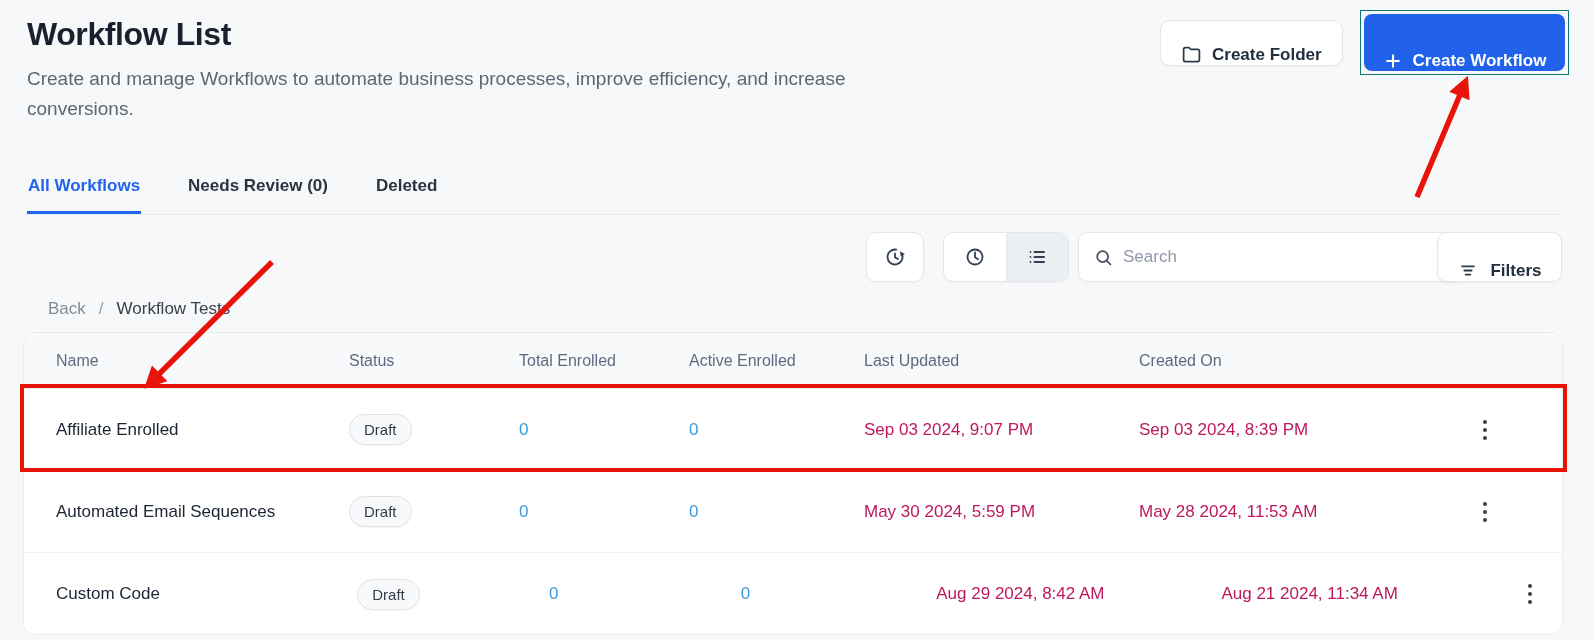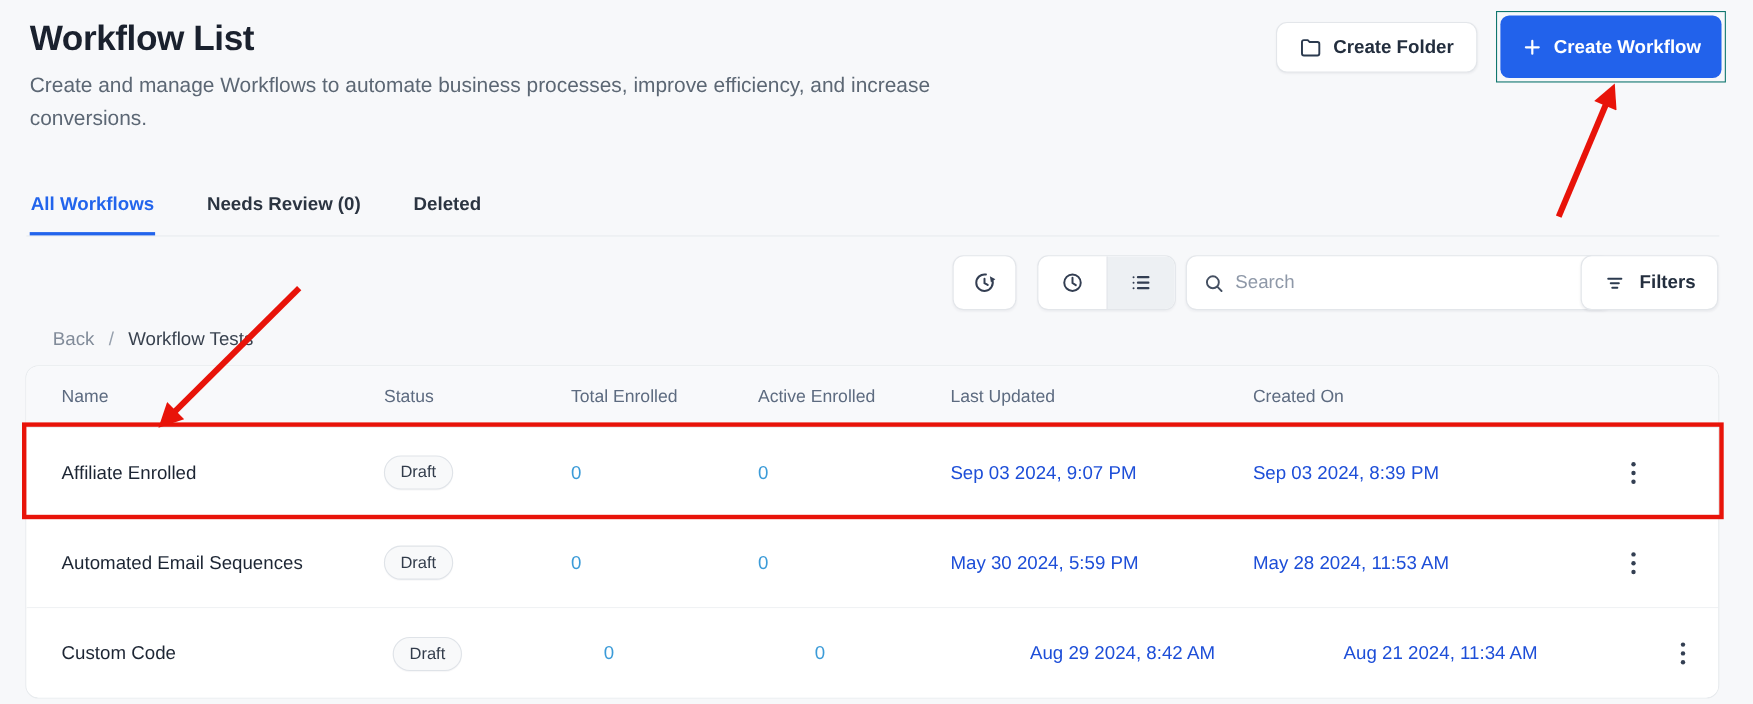--- a/index.html
+++ b/index.html
@@ -4,21 +4,21 @@
 <style>
   * { margin:0; padding:0; box-sizing:border-box; }
   html,body { width:1594px; height:640px; }
   body { font-family:"Liberation Sans", sans-serif; background:#f7f8fa; position:relative; overflow:hidden; }
   .abs { position:absolute; }
 
   
   .page-title { left:27px; top:16px; font-size:32px; font-weight:700; color:#1a212e; letter-spacing:-0.4px; }
   .page-subtitle { left:27px; top:64px; width:930px; font-size:19px; line-height:30px; color:#5c6774; }
 
-  .btn { display:flex; align-items:center; justify-content:center; gap:10px; border-radius:10px; cursor:pointer; font-weight:700; font-size:17px; }
+  .btn { display:flex; align-items:flex-end; justify-content:center; gap:10px; border-radius:10px; cursor:pointer; font-weight:700; font-size:17px; }
   .btn-secondary { background:#ffffff; border:1px solid #e3e6ea; color:#232e3e; box-shadow:0 1px 2px rgba(16,24,40,.05); }
   .create-folder { left:1160px; top:20px; height:46px; padding:0 20px; }
 
   .red-box-btn { left:1360px; top:10px; width:209px; height:65px; border:1px solid #0f766e; padding:3px; z-index:4; }
   .create-workflow { width:100%; height:100%; background:#2262eb; color:#ffffff; border:none; border-radius:8px; }
 
   
   .tabs { left:24px; top:172px; width:1539px; display:flex; gap:46px; border-bottom:1px solid #e8ebee; padding-left:3px; }
   .tab { font-size:17px; font-weight:700; color:#2b3441; padding:4px 1px 15px 1px; border-bottom:3px solid transparent; cursor:pointer; }
   .tab.active { color:#2264ec; border-bottom-color:#2264ec; }
@@ -50,21 +50,21 @@
   .c-name   { width:325px; padding-left:32px; }
   .c-status { width:165px; }
   .c-total  { width:170px; padding-left:5px; }
   .c-active { width:180px; padding-left:5px; }
   .c-updated{ width:275px; }
   .c-created{ width:290px; }
   .c-actions{ flex:1; display:flex; justify-content:center; padding-right:22px; }
   .wf-name { font-size:17px; color:#1c2533; }
   .badge { display:inline-flex; align-items:center; padding:6px 14px; border:1px solid #dfe3e8; background:#f8f9fa; border-radius:16px; font-size:15px; font-weight:500; color:#323c4b; box-shadow:0 1px 1px rgba(16,24,40,.04); }
   .value-link { color:#3b9bd8; font-size:17px; font-weight:500; cursor:pointer; }
-  .date-text { color:#1d4ed8; font-size:17px; }
+  .date-text { color:#be185d; font-size:17px; }
   .kebab { display:flex; flex-direction:column; gap:4px; padding:8px; cursor:pointer; background:none; border:none; }
   .kebab span { width:4px; height:4px; border-radius:50%; background:#333f52; }
 
   
   .row-highlight { left:20px; top:384px; width:1547px; height:88px; border:4px solid #e81309; z-index:5; pointer-events:none; }
   .arrow-layer { left:0; top:0; width:1594px; height:640px; z-index:6; pointer-events:none; }
 
   .icon { display:inline-flex; }
 </style>
 </head>

